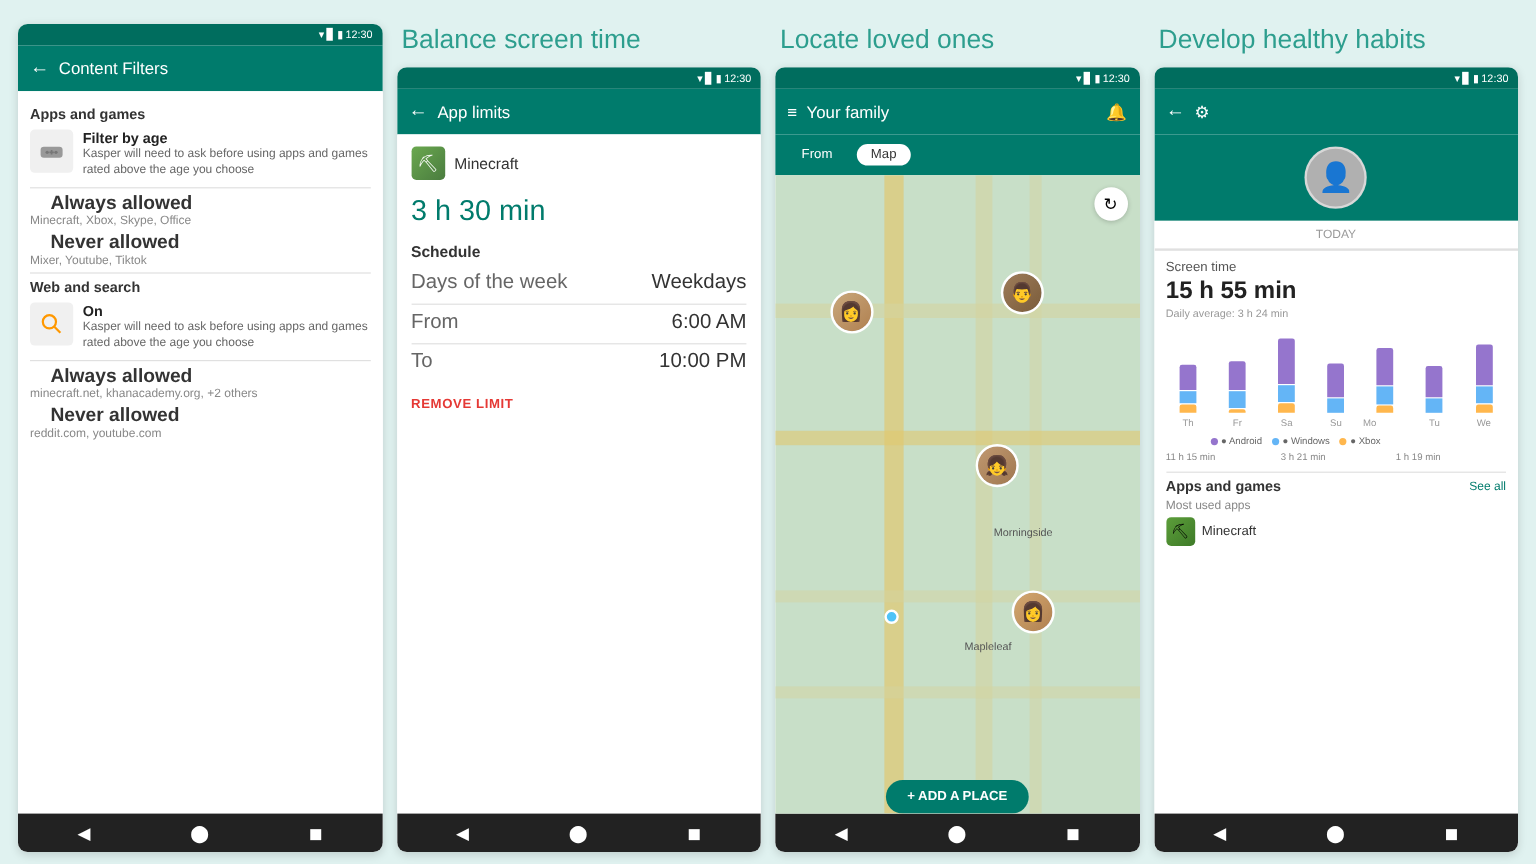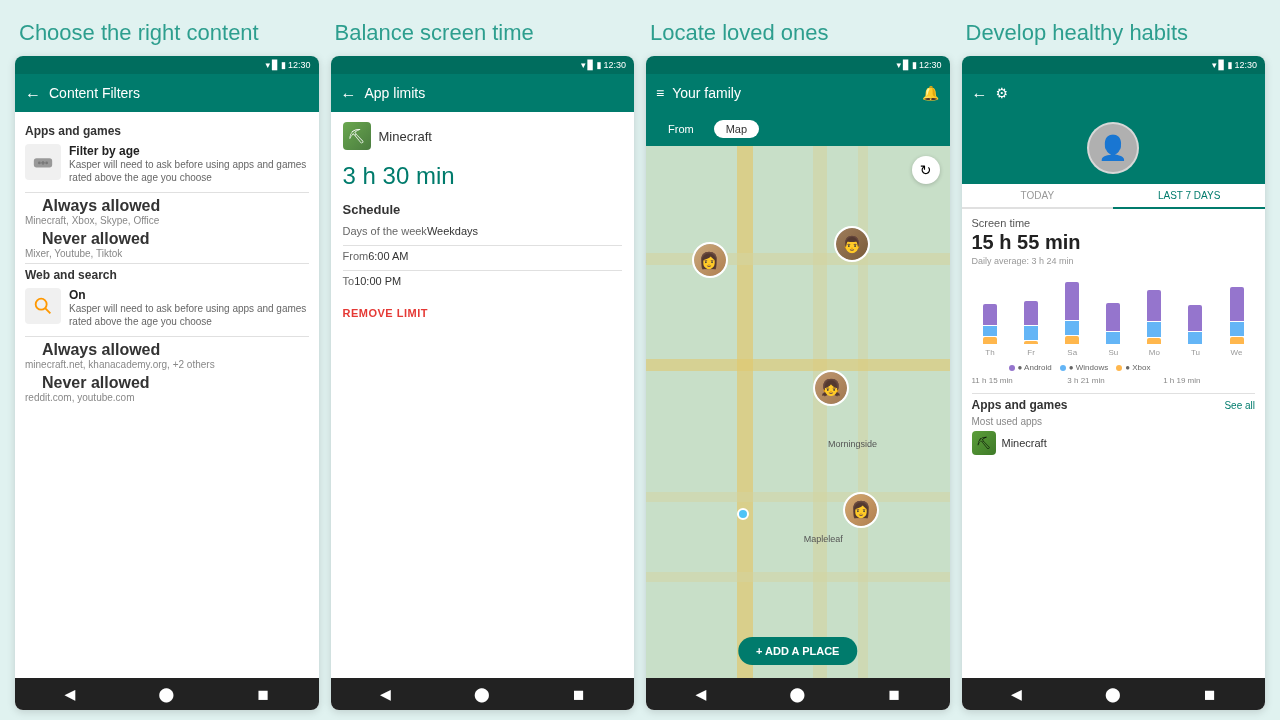--- a/index.html
+++ b/index.html
@@ -256,23 +256,23 @@
     .schedule-title {
       font-size: 13px;
       font-weight: 600;
       color: #333;
       margin-top: 10px;
       margin-bottom: 8px;
     }
 
     .schedule-row {
       display: flex;
-      justify-content: flex-start;
+      justify-content: space-between;
       margin-bottom: 8px;
-      font-size: 11px;
+      font-size: 17px;
     }
 
     .schedule-row-label {
       color: #666;
     }
 
     .schedule-row-value {
       color: #333;
       font-weight: 500;
     }
@@ -343,21 +343,21 @@
       height: 100%;
       border-radius: 50%;
       display: flex;
       align-items: center;
       justify-content: center;
       font-size: 16px;
     }
 
     .add-place-btn {
       position: absolute;
-      bottom: 13px;
+      bottom: 0;
       left: 50%;
       transform: translateX(-50%);
       background: #007b6c;
       color: white;
       padding: 8px 18px;
       border-radius: 20px;
       font-size: 11px;
       font-weight: 600;
       display: flex;
       align-items: center;
@@ -547,21 +547,20 @@
       font-size: 14px;
       color: white;
     }
   </style>
 </head>
 <body>
 
 <div class="main-container">
 
   <div class="section">
-    <div class="section-title">Choose the right content</div>
     <div class="phone">
 
       <div class="status-bar">
         <div class="status-icons">
           <span>▾</span>
           <span>▊</span>
           <span>▮</span>
           <span>12:30</span>
         </div>
       </div>
@@ -760,21 +759,20 @@
         <span class="gear-icon">⚙</span>
       </div>
 
       <div class="profile-section">
         <div class="profile-avatar">👤</div>
       </div>
       <div class="phone-content">
 
         <div class="stats-tabs">
           <div class="stats-tab">TODAY</div>
-          <div class="stats-tab active">LAST 7 DAYS</div>
         </div>
         <div class="stats-content">
           <div class="screen-time-label">Screen time</div>
           <div class="screen-time-value">15 h 55 min</div>
           <div class="screen-time-avg">Daily average: 3 h 24 min</div>
 
           <div class="chart-area" id="chart-area">
               <div style="display: flex; flex-direction: column; align-items: center; flex: 1 1 0%; justify-content: flex-end; height: 100%;">
                 <div style="display: flex; flex-direction: column-reverse; align-items: center; width: 14px; gap: 1px;">
                   <div style="width: 14px; height: 7px; background: rgb(255, 183, 77); border-radius: 2px 2px 0px 0px;"></div>
@@ -822,21 +820,21 @@
                   <div style="width: 14px; height: 34px; background: rgb(149, 117, 205); border-radius: 2px 2px 0px 0px;"></div>
                 </div>
               </div>
             </div>
 
           <div style="display:flex; gap:4px; margin-bottom:6px;" id="chart-labels">
               <span style="flex: 1 1 0%; text-align: center; font-size: 8px; color: rgb(153, 153, 153);">Th</span>
               <span style="flex: 1 1 0%; text-align: center; font-size: 8px; color: rgb(153, 153, 153);">Fr</span>
               <span style="flex: 1 1 0%; text-align: center; font-size: 8px; color: rgb(153, 153, 153);">Sa</span>
               <span style="flex: 1 1 0%; text-align: center; font-size: 8px; color: rgb(153, 153, 153);">Su</span>
-              <span style="flex: 1 1 0%; text-align: center; font-size: 8px; color: rgb(153, 153, 153);">Mo</span>
+              <span style="flex: 1 1 0%; text-align: left; font-size: 8px; color: rgb(153, 153, 153);">Mo</span>
               <span style="flex: 1 1 0%; text-align: center; font-size: 8px; color: rgb(153, 153, 153);">Tu</span>
               <span style="flex: 1 1 0%; text-align: center; font-size: 8px; color: rgb(153, 153, 153);">We</span>
             </div>
 
           <div class="legend">
             <div class="legend-item">
               <div class="legend-dot" style="background:#9575cd;"></div>
               <span>● Android</span>
             </div>
             <div class="legend-item">

